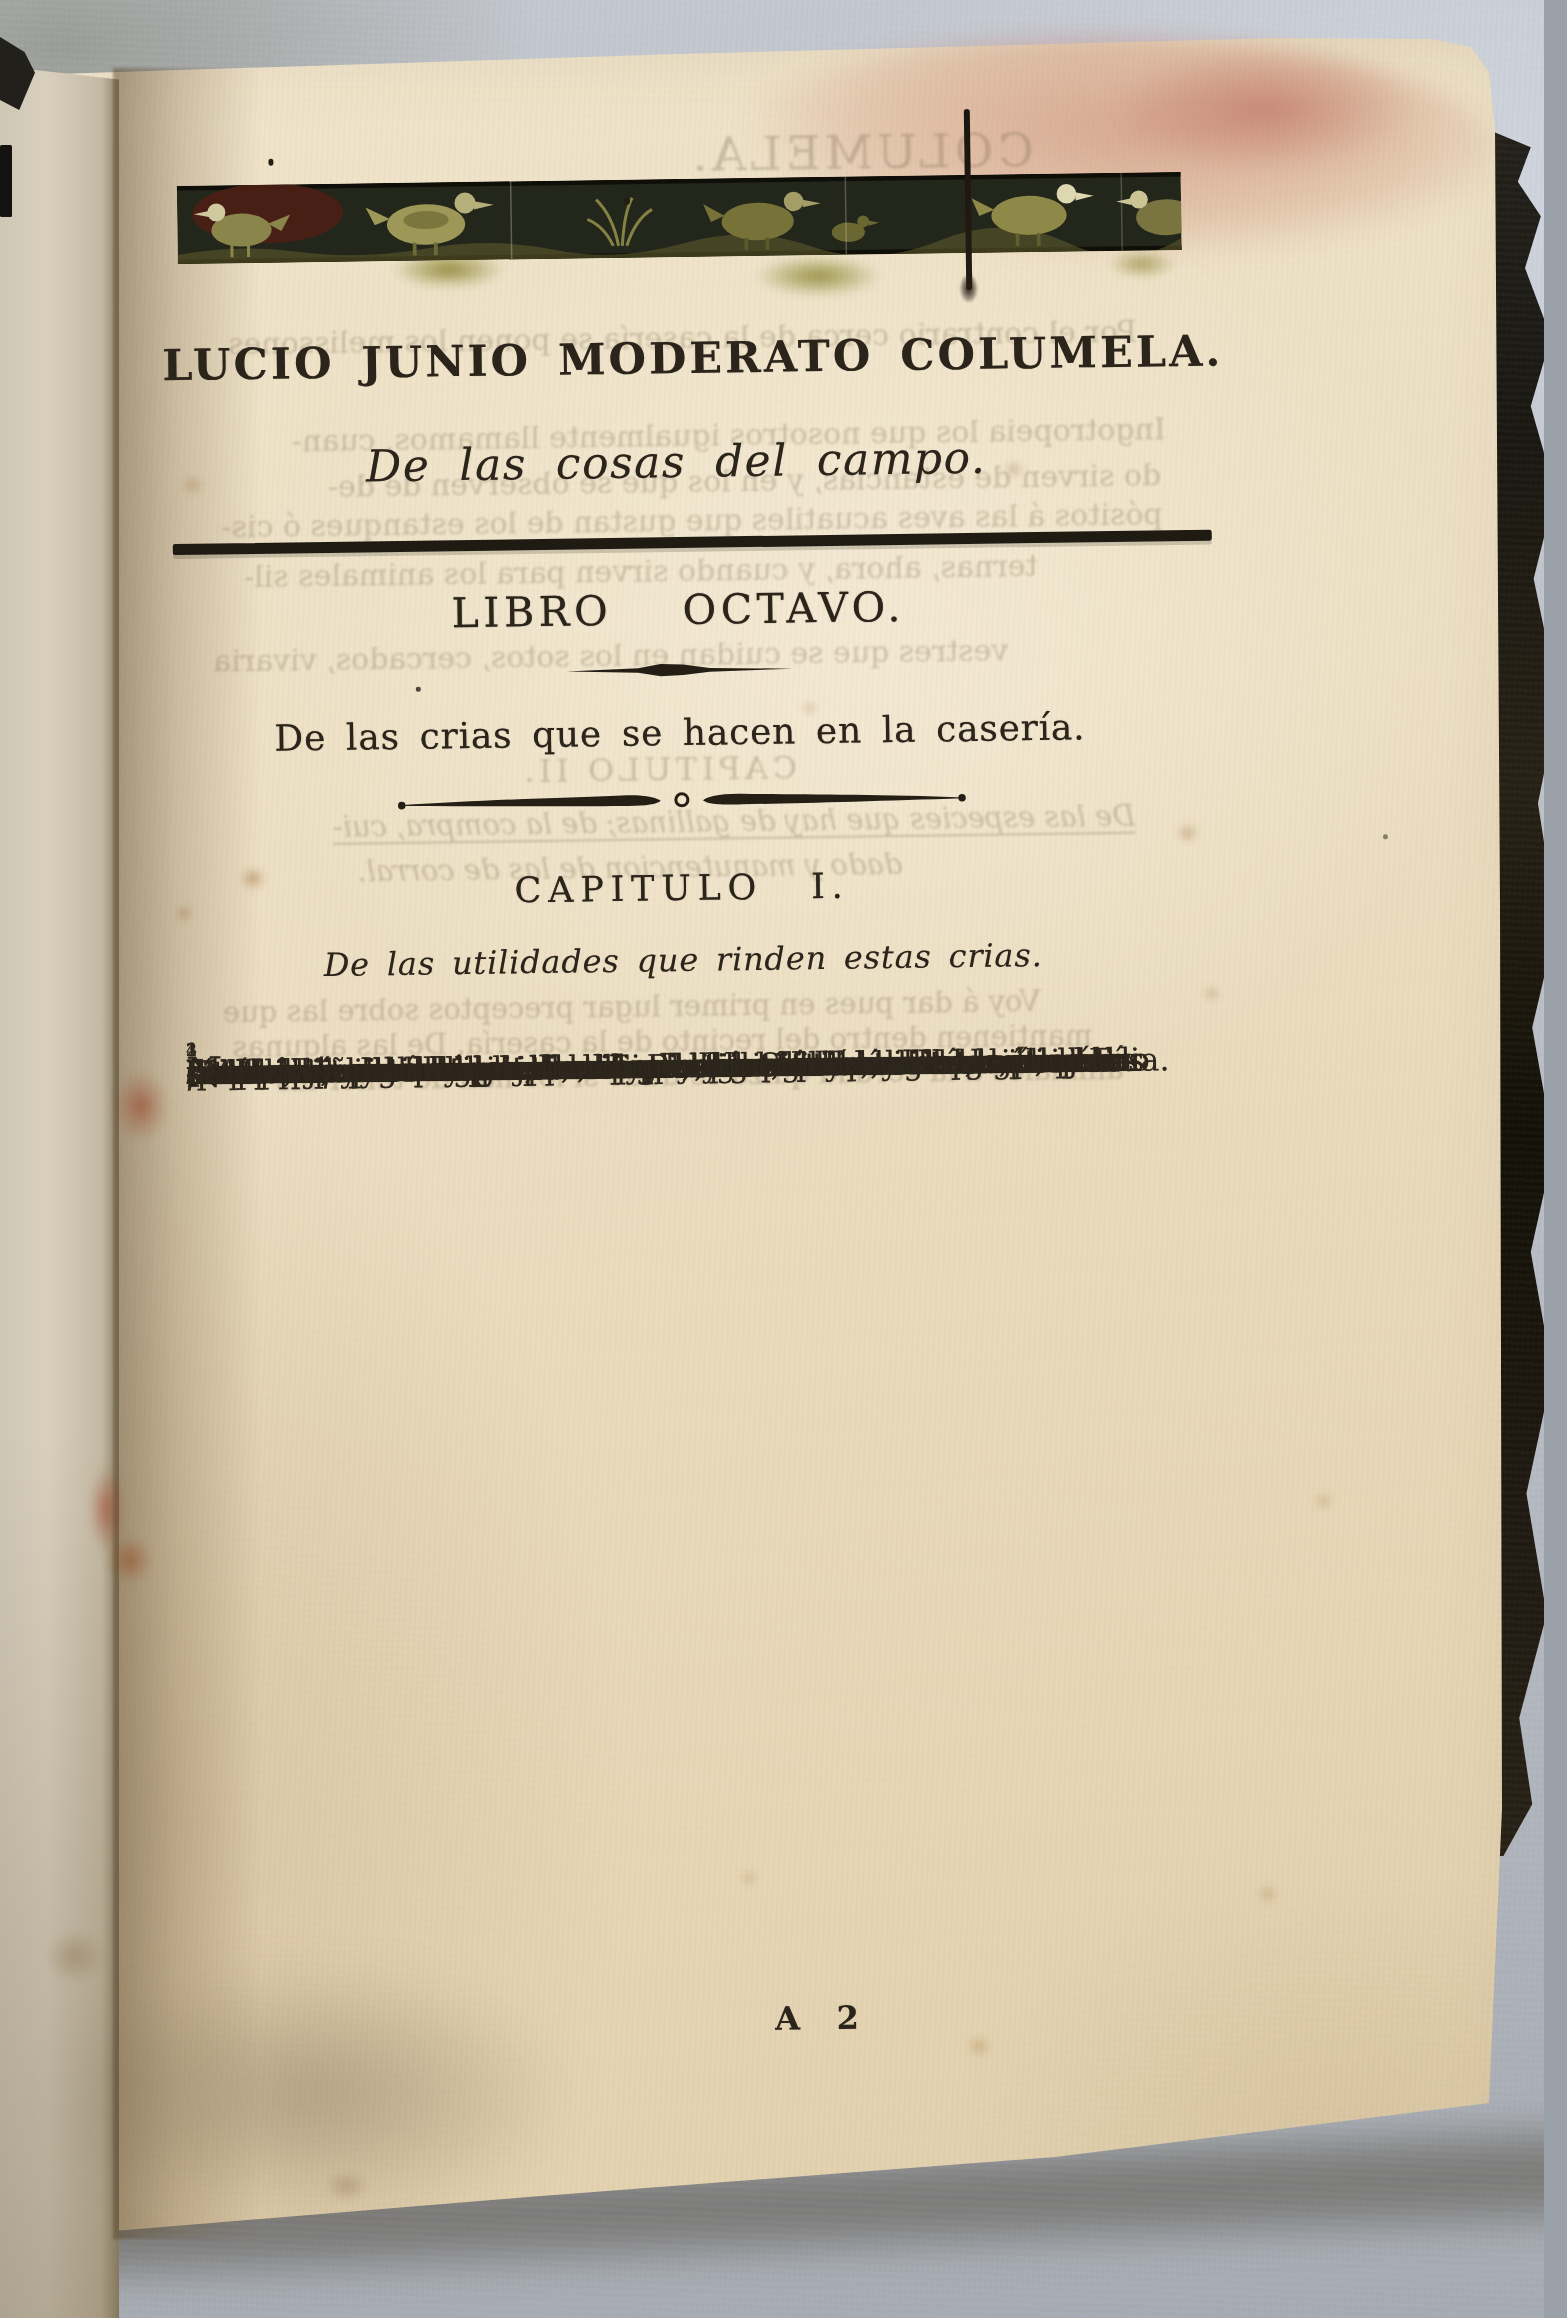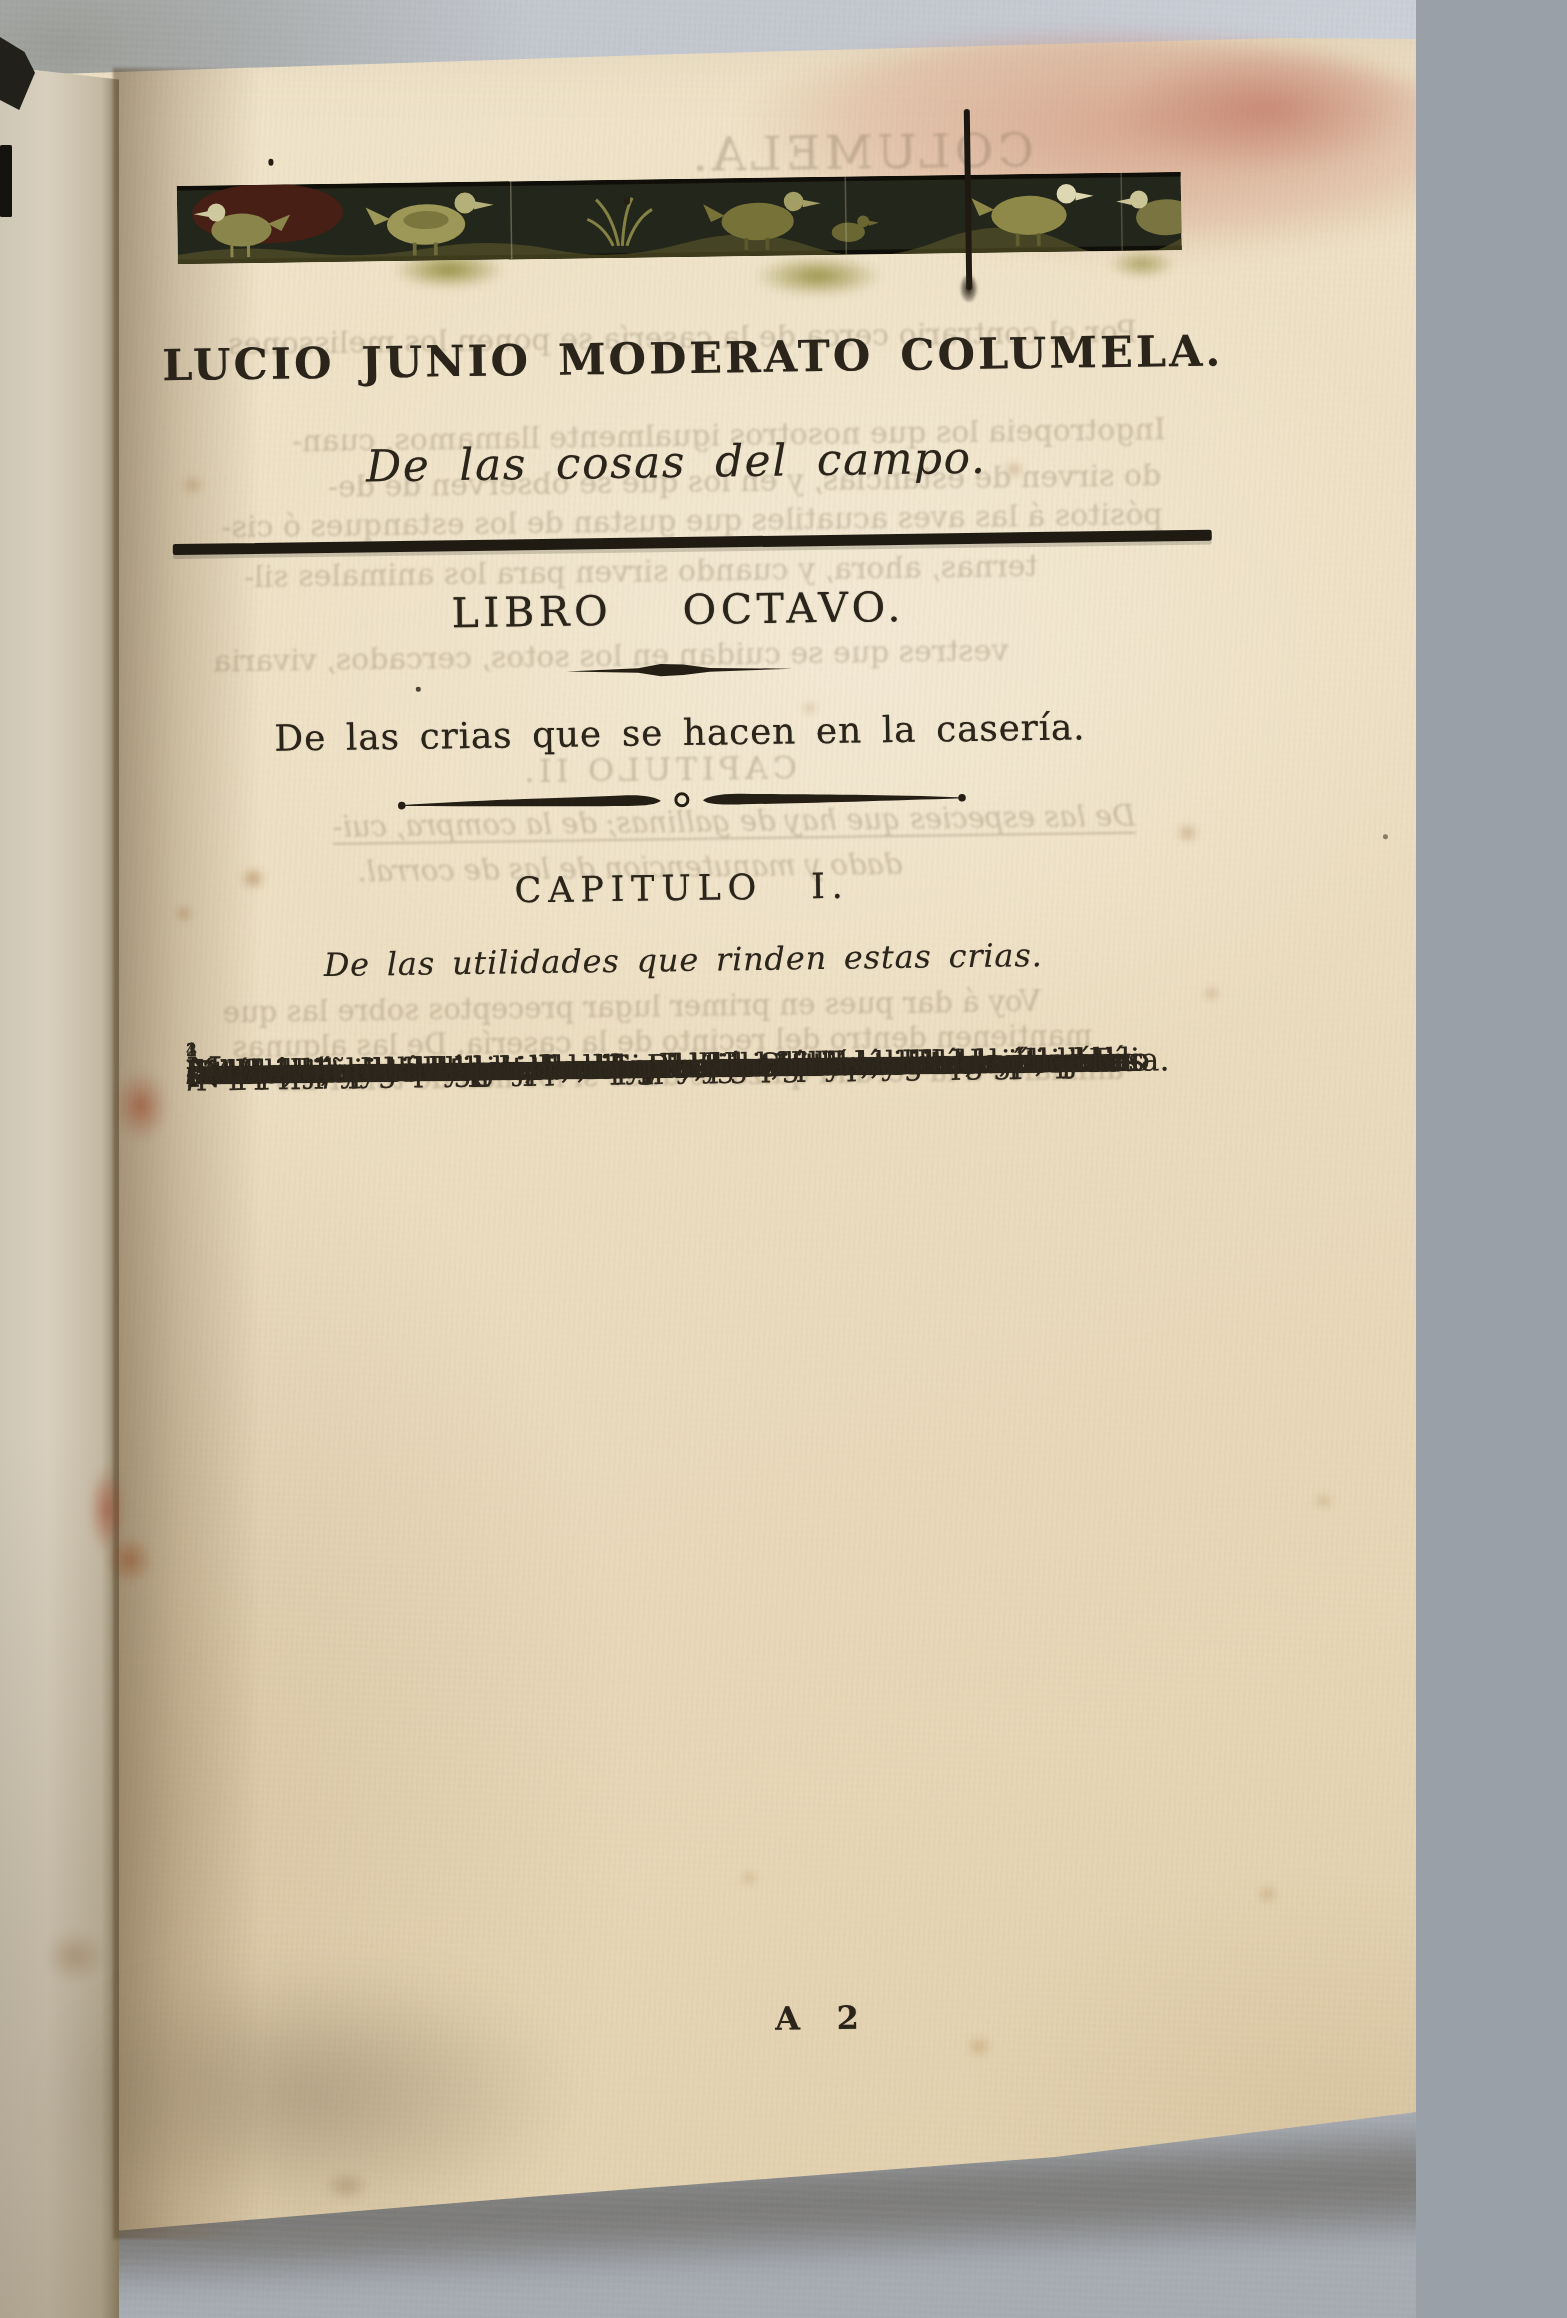--- a/index.html
+++ b/index.html
@@ -1,16 +1,16 @@
 <!DOCTYPE html>
 <html style="font-size:12px"><head>
 <meta charset="utf-8">
 <style>
   html,body{margin:0;padding:0;background:#9aa0a8;}
-  #canvas{position:relative;width:1416px;height:2319px;overflow:hidden;
+  #canvas{position:relative;width:1544px;height:2319px;overflow:hidden;
     font-family:"DejaVu Serif","Liberation Serif",serif;}
   #canvas *{position:absolute;box-sizing:border-box;}
 
   
   .backdrop{left:0;top:0;width:1568px;height:2319px;
     background:
       radial-gradient(678px 377px at 4% 2%, rgba(120,122,106,.55), transparent 70%),
       radial-gradient(905px 603px at 95% 8%, rgba(210,216,226,.8), transparent 75%),
       linear-gradient(178deg,#c3c7cf 0%,#bdc1c9 35%,#b3b7bf 70%,#a6abb3 100%);}
 

